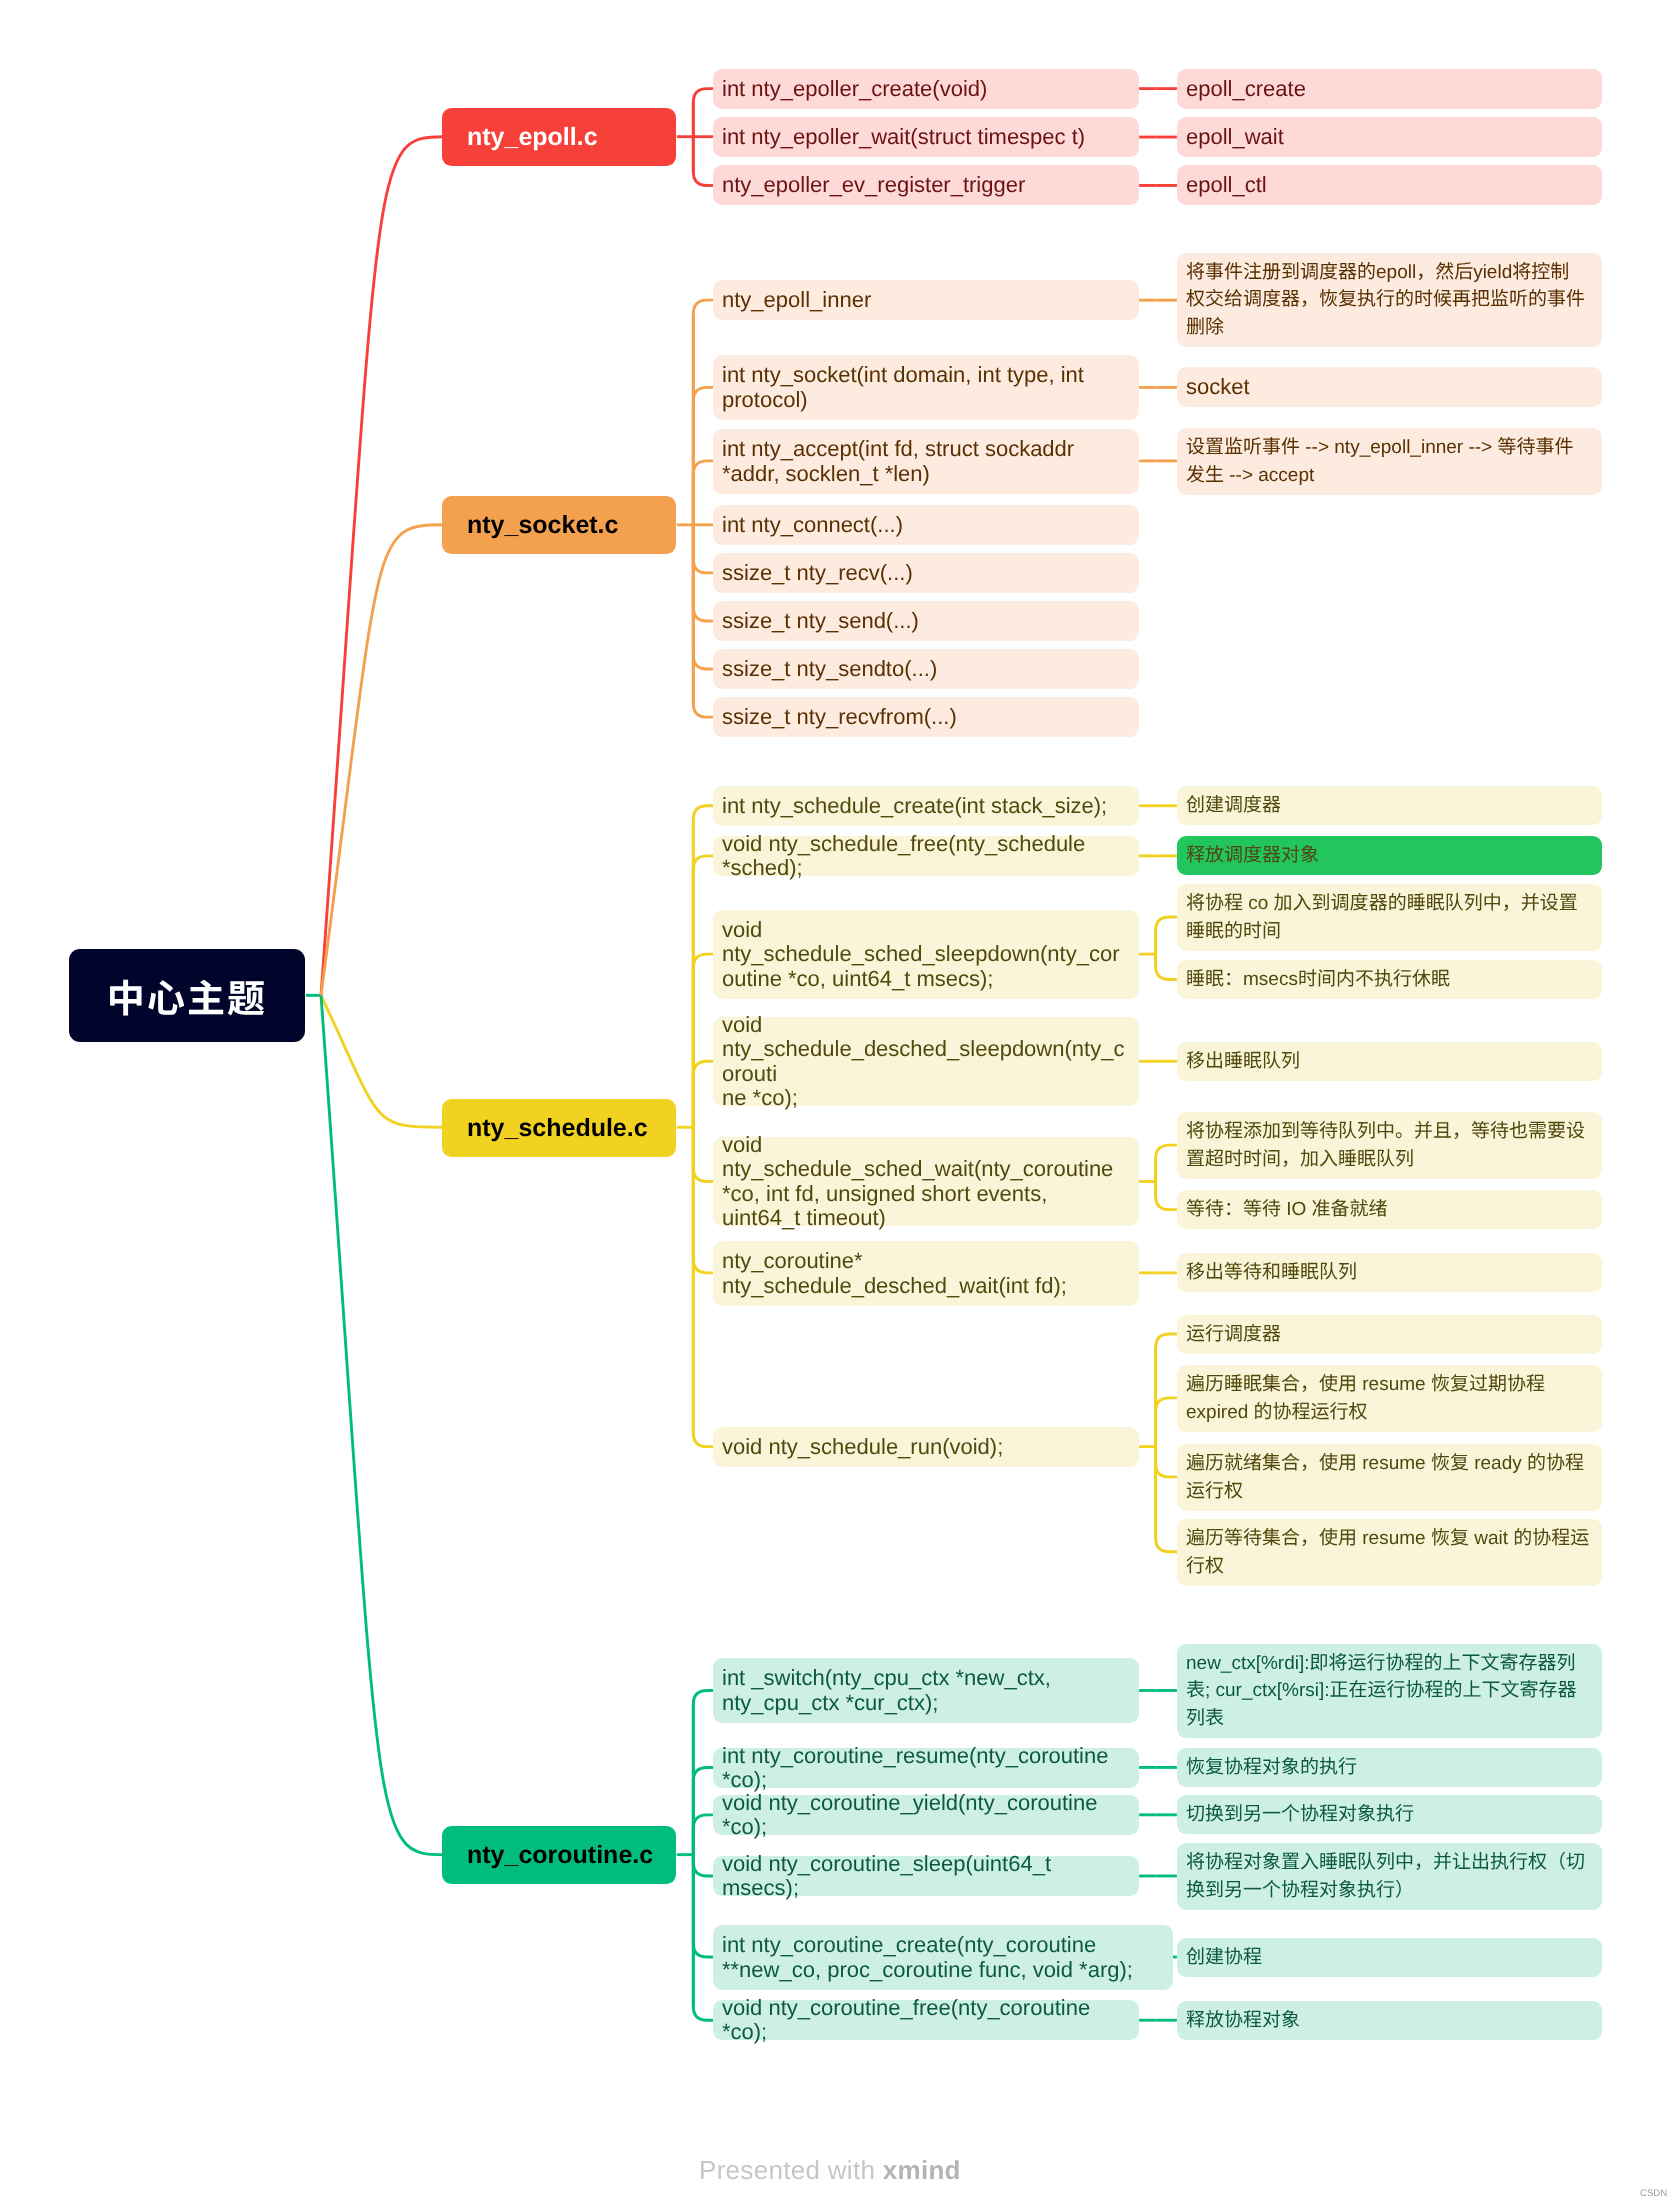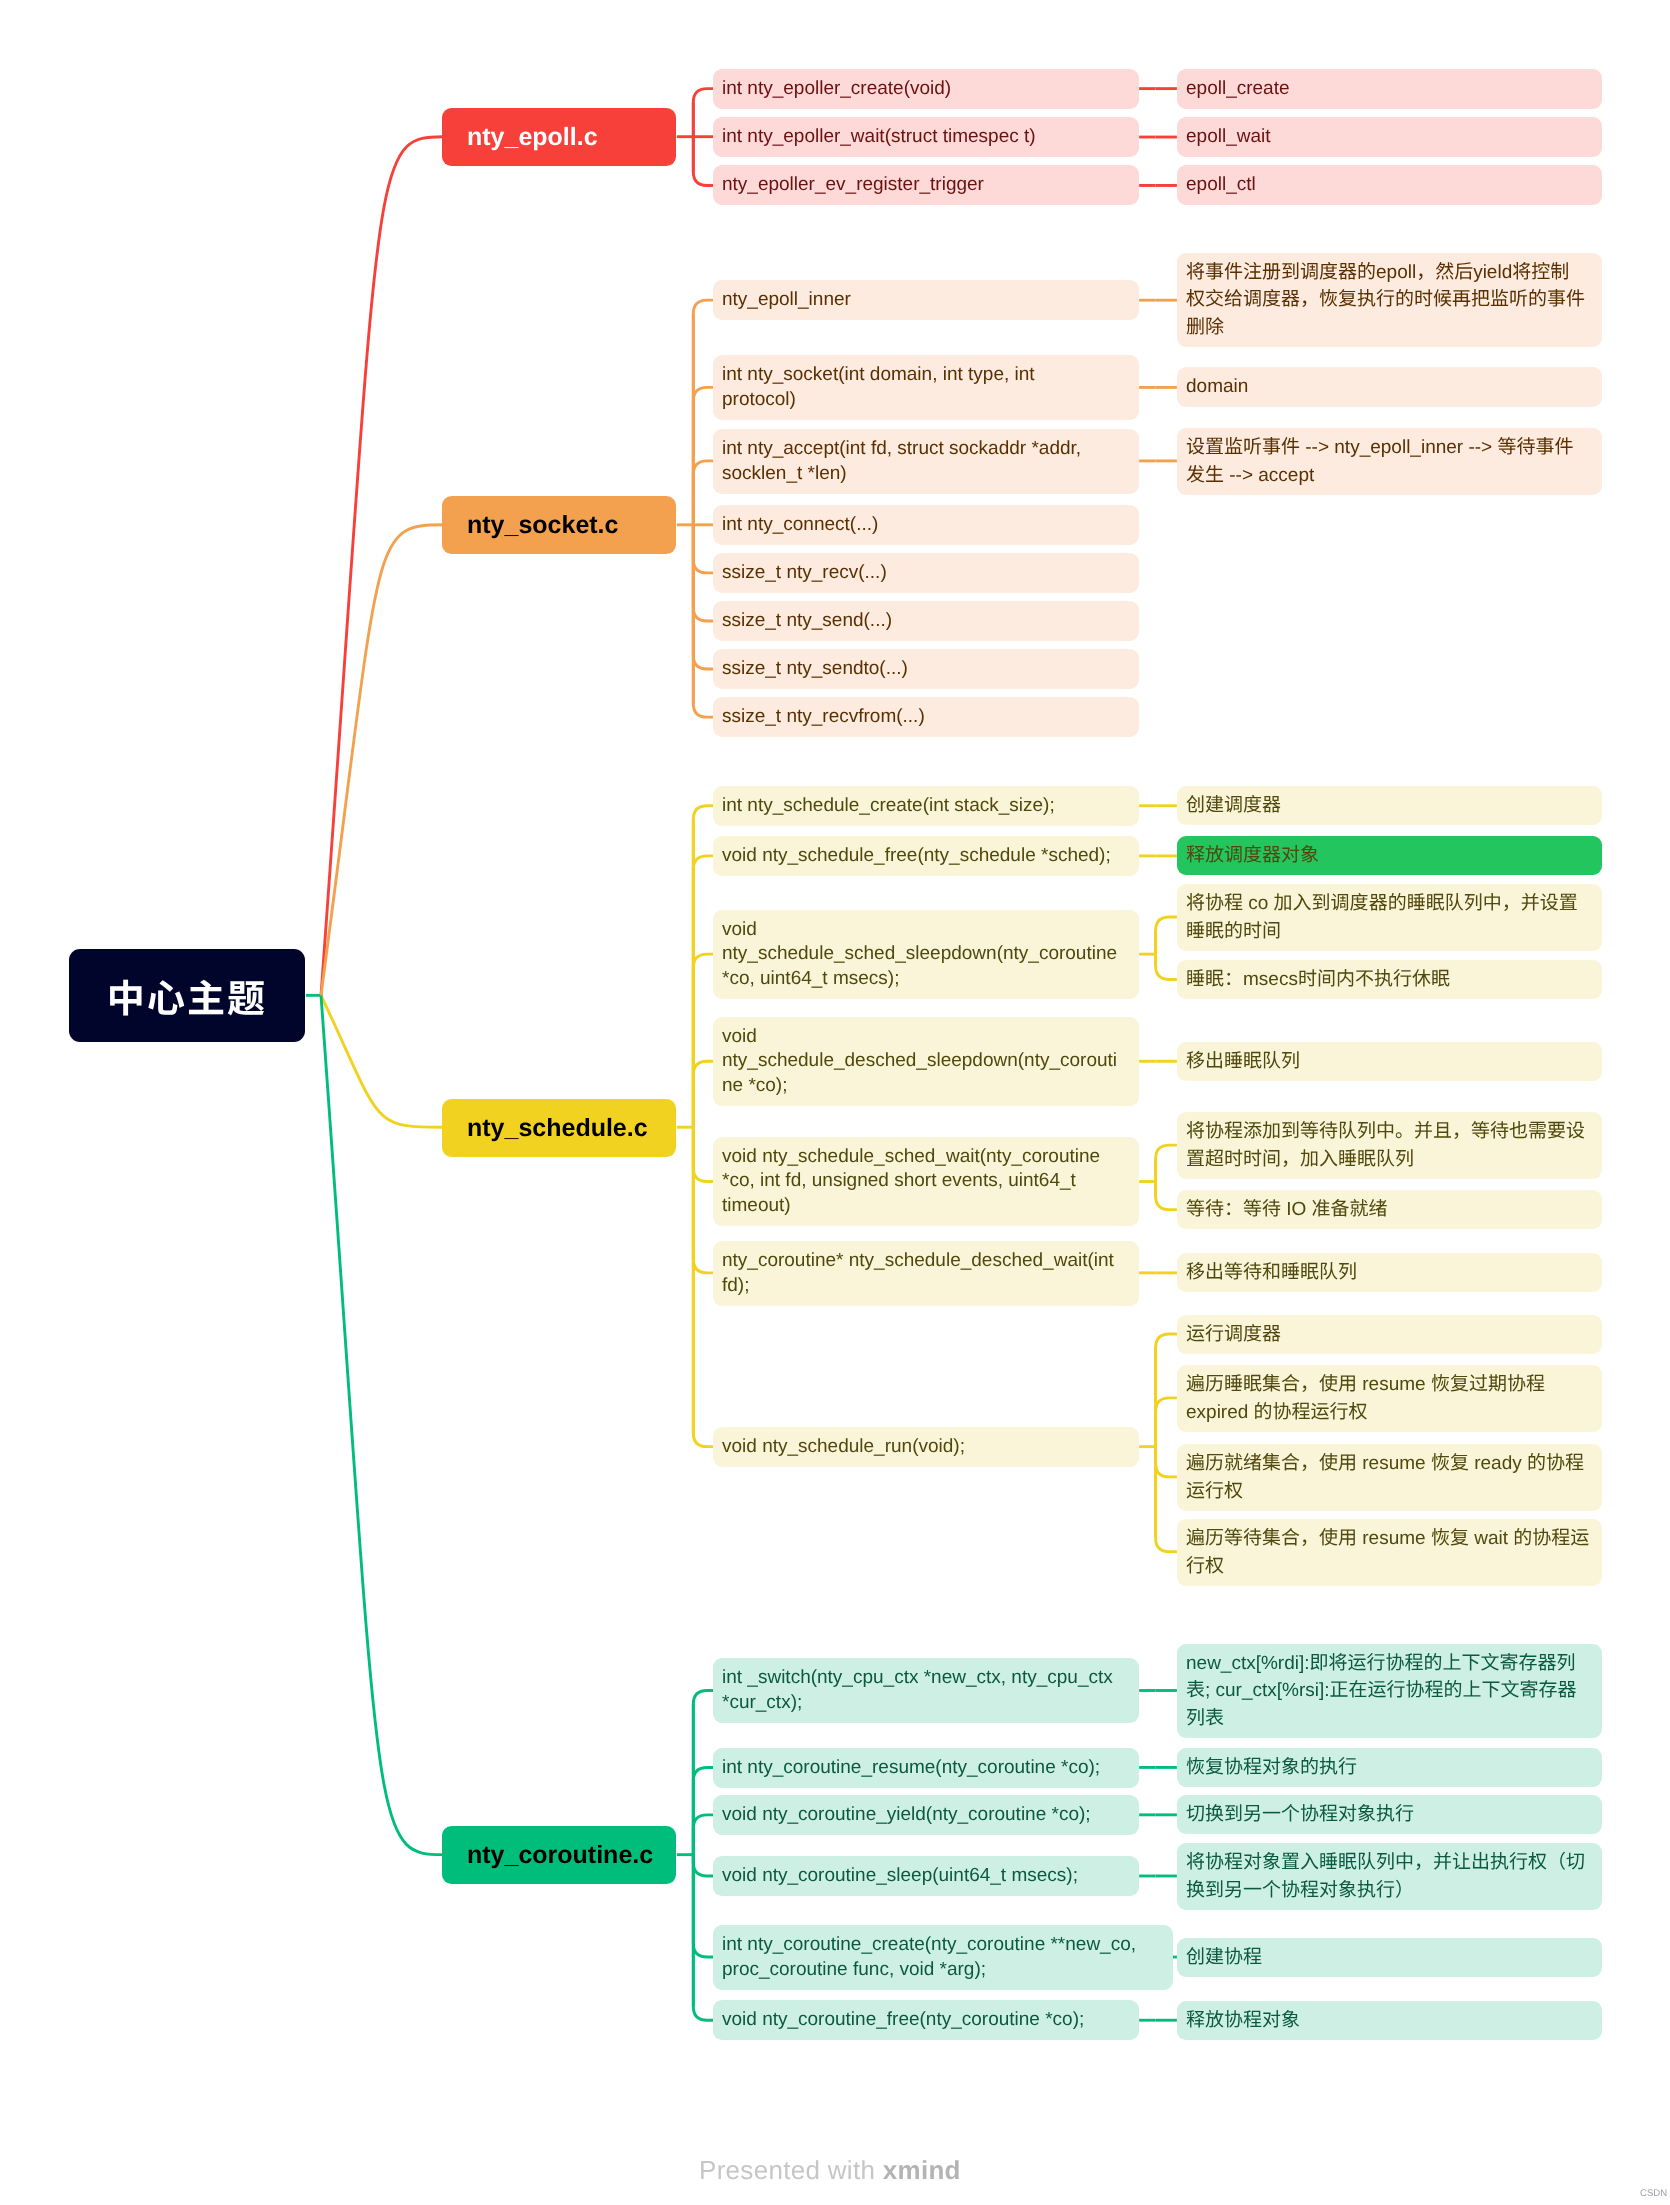--- a/index.html
+++ b/index.html
@@ -10,21 +10,21 @@
     -webkit-font-smoothing:antialiased;text-rendering:geometricPrecision;
   }
   #canvas{position:relative;width:1671px;height:2205px;}
   #wires{position:absolute;left:0;top:0;}
   .node{position:absolute;box-sizing:border-box;display:flex;align-items:center;}
   .node .t{display:block;width:100%;}
   .center-node{border-radius:11px;justify-content:center;font-weight:bold;font-size:38px;letter-spacing:2.1px;}
   .center-node .t{text-align:center;}
   .branch-node{border-radius:9.6px;justify-content:flex-start;font-weight:bold;font-size:25px;padding:0 25px;}
   .branch-node .t{text-align:left;}
-  .leaf-node{border-radius:9px;padding:0 9px;font-size:19px;line-height:24.4px;overflow-wrap:break-word;}
+  .leaf-node{border-radius:9px;padding:0 9px;font-size:22px;line-height:24.4px;overflow-wrap:break-word;}
   .leaf-node.cn{line-height:27.5px;font-size:19px;}
   .wm{position:absolute;white-space:nowrap;font-size:26px;color:#C6C6C6;letter-spacing:0.3px;}
   .wm b{font-weight:bold;color:#B4B4B4;}
   .csdn{position:absolute;white-space:nowrap;font-size:9.6px;color:#9DA1A6;}
 </style>
 </head>
 <body>
 
 <div id="canvas">
   <svg id="wires" width="1671" height="2205" viewBox="0 0 2432 3210">
@@ -145,21 +145,21 @@
     <div class="node leaf-node cn" style="left: 1177px; top: 253px; width: 425px; height: 94px; background: rgb(252, 235, 222); color: rgb(90, 48, 3);">
       <span class="t" style="white-space: pre-wrap;">将事件注册到调度器的epoll，然后yield将控制
 权交给调度器，恢复执行的时候再把监听的事件
 删除</span>
     </div>
     <div class="node leaf-node" style="left: 713px; top: 355px; width: 426px; height: 65px; background: rgb(252, 235, 222); color: rgb(90, 48, 3);">
       <span class="t" style="white-space: pre-wrap;">int nty_socket(int domain, int type, int
 protocol)</span>
     </div>
     <div class="node leaf-node" style="left: 1177px; top: 367px; width: 425px; height: 40px; background: rgb(252, 235, 222); color: rgb(90, 48, 3);">
-      <span class="t">domain</span>
+      <span class="t">socket</span>
     </div>
     <div class="node leaf-node" style="left: 713px; top: 429px; width: 426px; height: 65px; background: rgb(252, 235, 222); color: rgb(90, 48, 3);">
       <span class="t">int nty_accept(int fd, struct sockaddr *addr, socklen_t *len)</span>
     </div>
     <div class="node leaf-node cn" style="left: 1177px; top: 428px; width: 425px; height: 67px; background: rgb(252, 235, 222); color: rgb(90, 48, 3);">
       <span class="t" style="white-space: pre-wrap;">设置监听事件 --&gt; nty_epoll_inner --&gt; 等待事件
 发生 --&gt; accept</span>
     </div>
     <div class="node leaf-node" style="left: 713px; top: 505px; width: 426px; height: 40px; background: rgb(252, 235, 222); color: rgb(90, 48, 3);">
       <span class="t">int nty_connect(...)</span>

